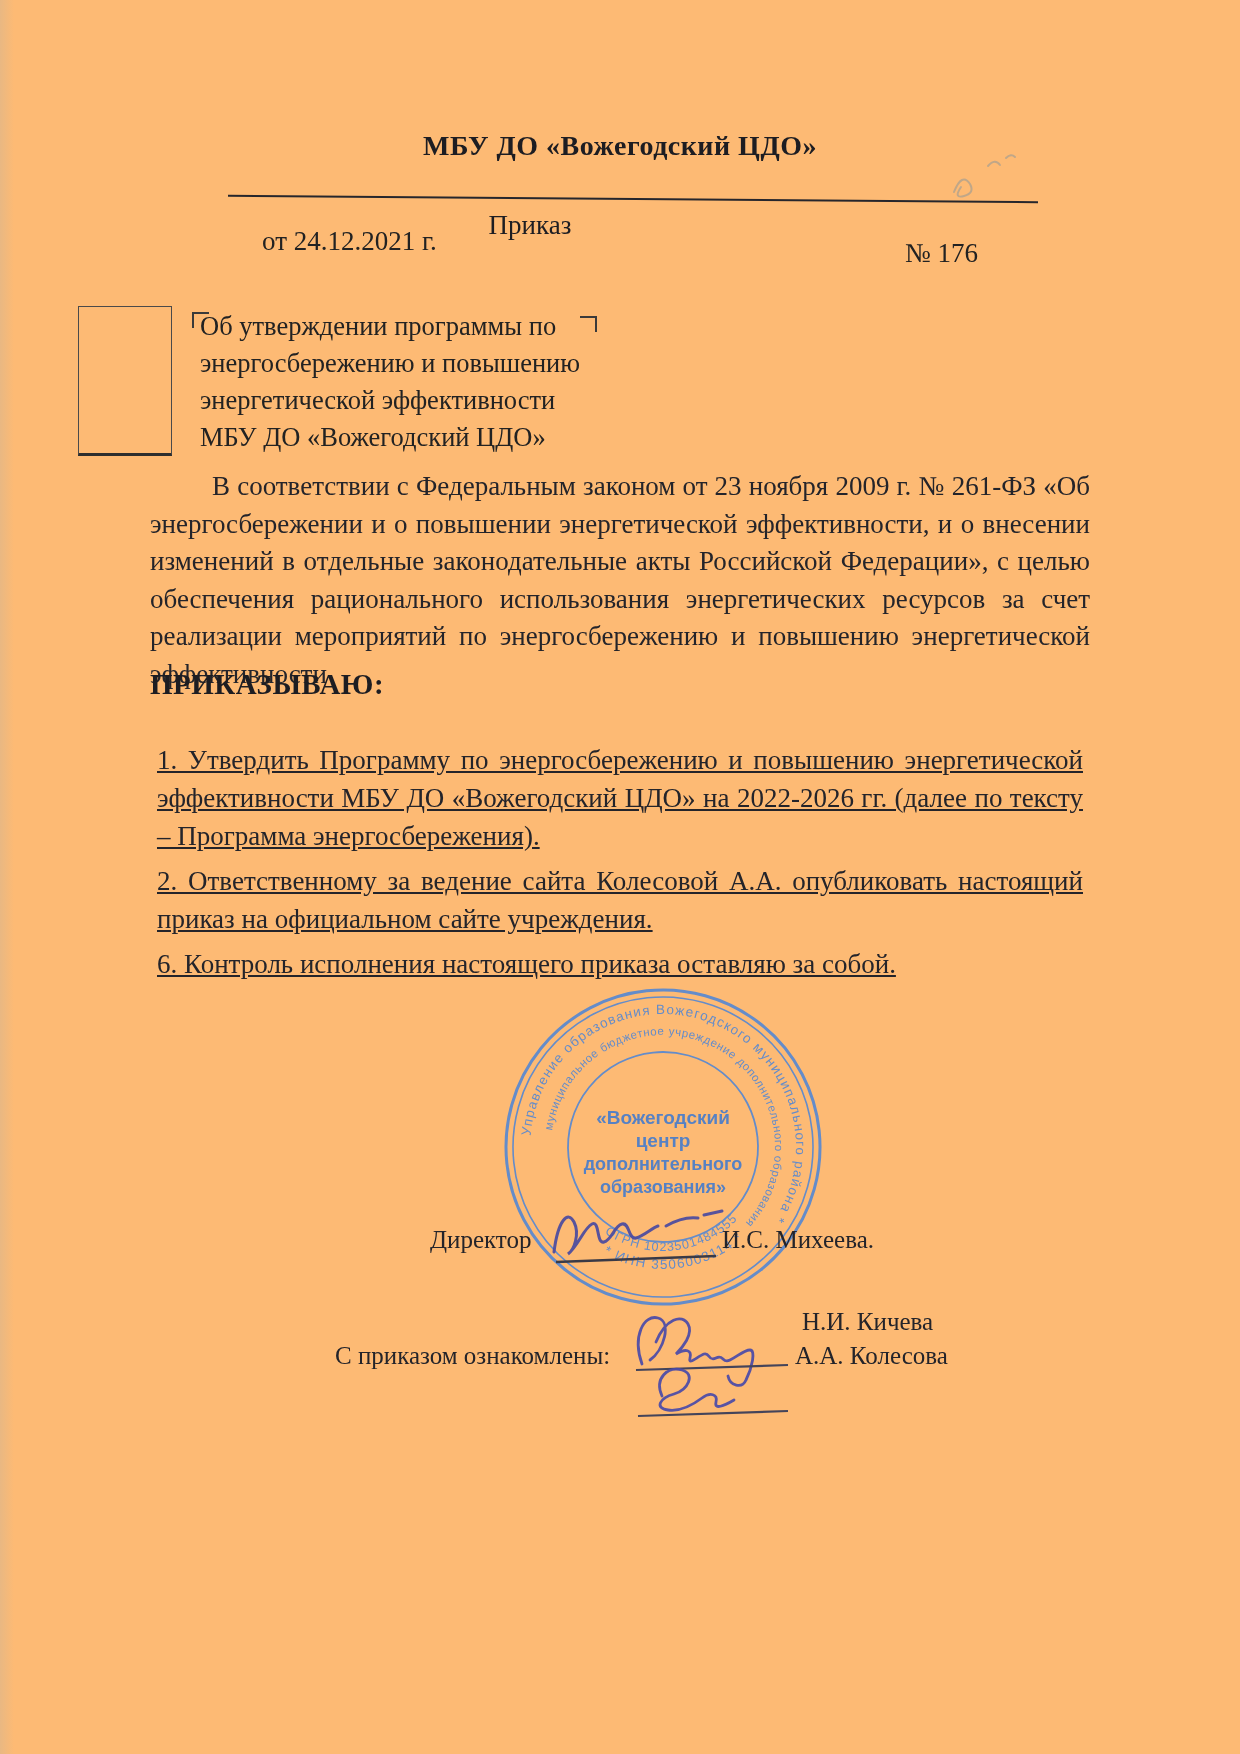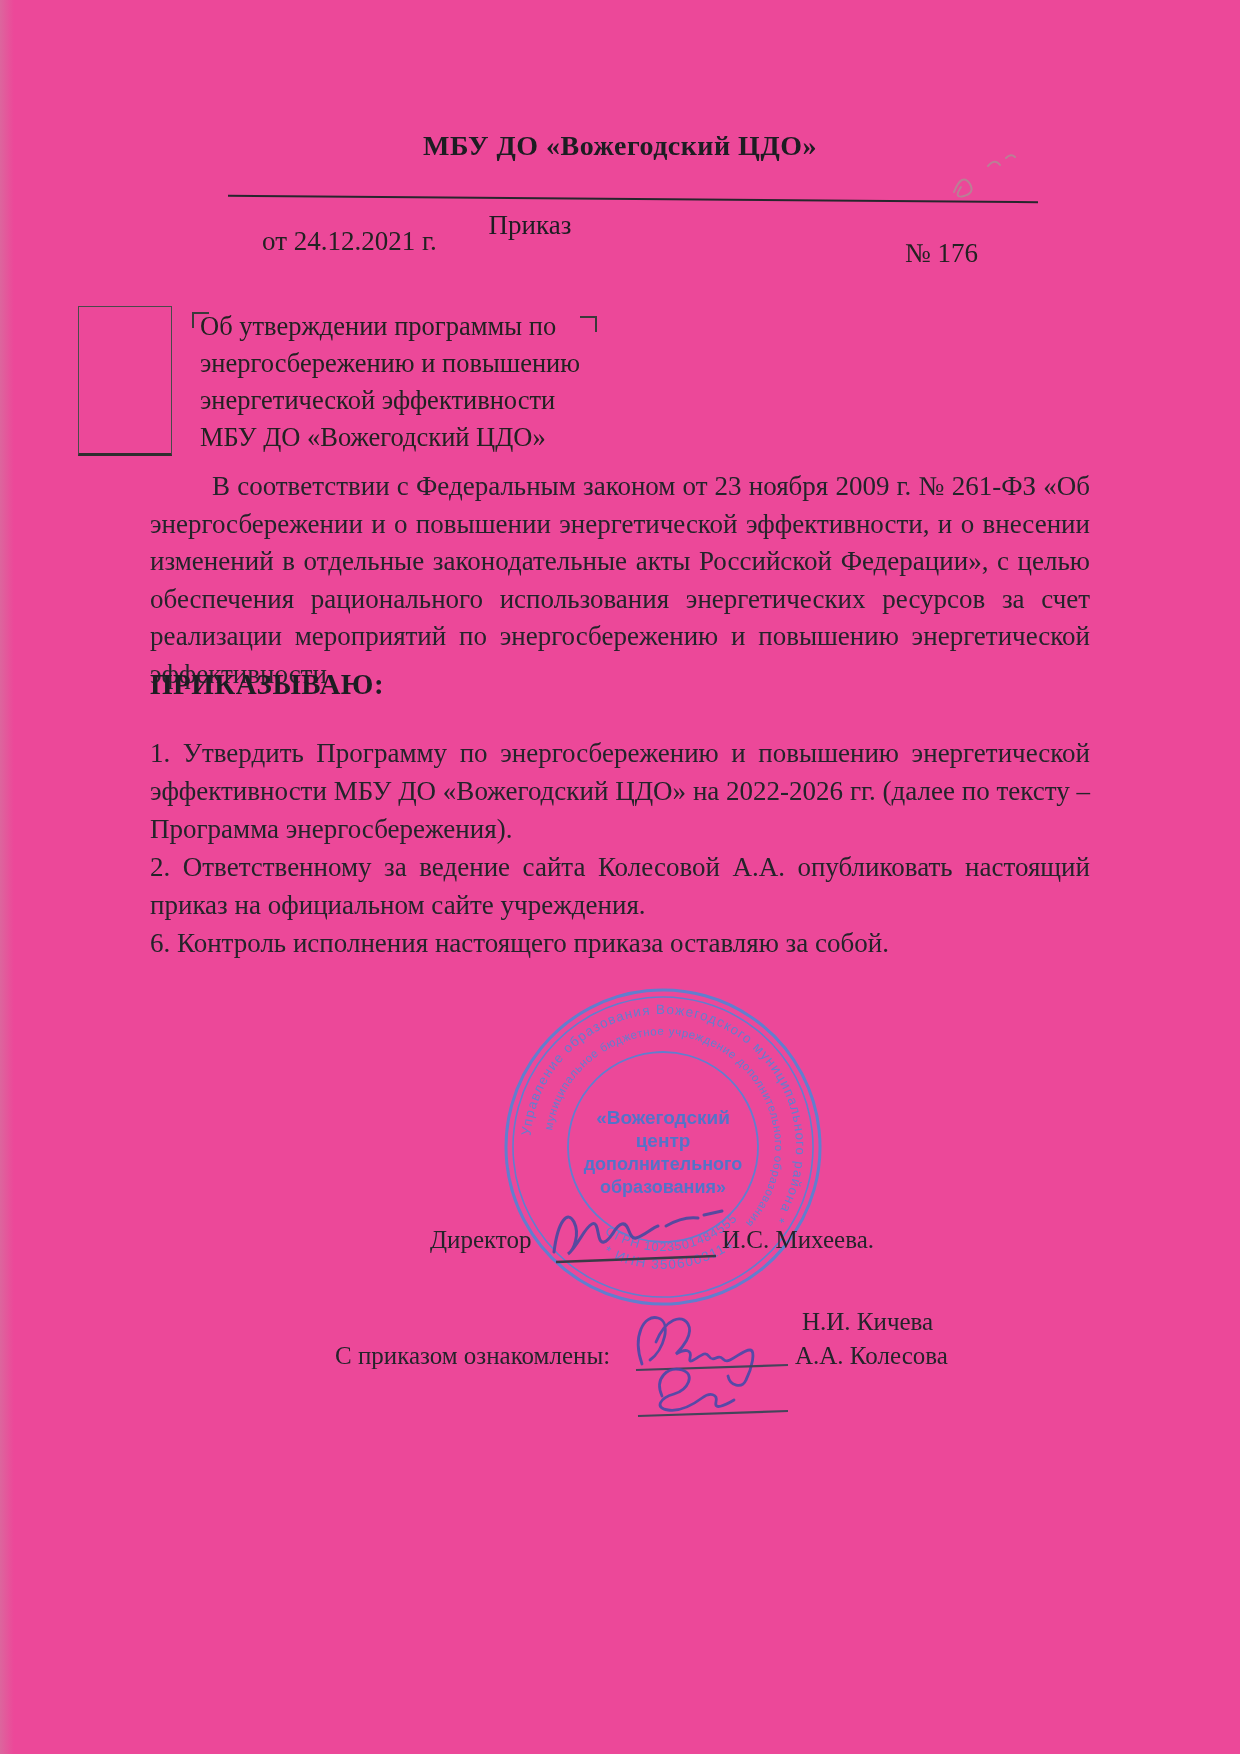--- a/index.html
+++ b/index.html
@@ -1,20 +1,20 @@
 <!DOCTYPE html>
 <html lang="ru"><head>
 <meta charset="utf-8">
 <style>
   html,body{margin:0;padding:0;}
   body{background:#e9e9e5;font-family:"Liberation Serif", serif;}
   .page{
     position:relative;
     width:1240px;height:1754px;
-    background:#ec4899;
+    background:#fdba74;
     overflow:hidden;
     color:#222;
   }
   .page::before{
     content:"";position:absolute;left:0;top:0;bottom:0;width:14px;
     background:linear-gradient(90deg, rgba(180,178,168,.28), rgba(180,178,168,0));
     pointer-events:none;
   }
   .org-title{
     position:absolute;left:0;top:130px;width:100%;
@@ -49,21 +49,21 @@
     color:#24242a;margin:0;
   }
   .order-word{
     position:absolute;left:150px;top:668px;
     font-weight:bold;font-size:29px;letter-spacing:.5px;color:#1d1d22;
   }
   .items{
     position:absolute;left:150px;top:734px;width:940px;
     font-size:27px;line-height:38px;text-align:justify;color:#24242a;
   }
-  .items p{margin:0;}
+  .items p{margin:7px;text-decoration:underline;}
   .stamp-wrap{
     position:absolute;left:498px;top:982px;width:330px;height:330px;
     opacity:.88;
   }
   .sig-label{position:absolute;font-size:25px;color:#24242a;}
   .director-label{left:430px;top:1226px;}
   .director-name{left:722px;top:1226px;}
   .ack-label{left:335px;top:1342px;}
   .ack-name-1{left:795px;top:1342px;}
   .ack-name-2{left:802px;top:1308px;}

